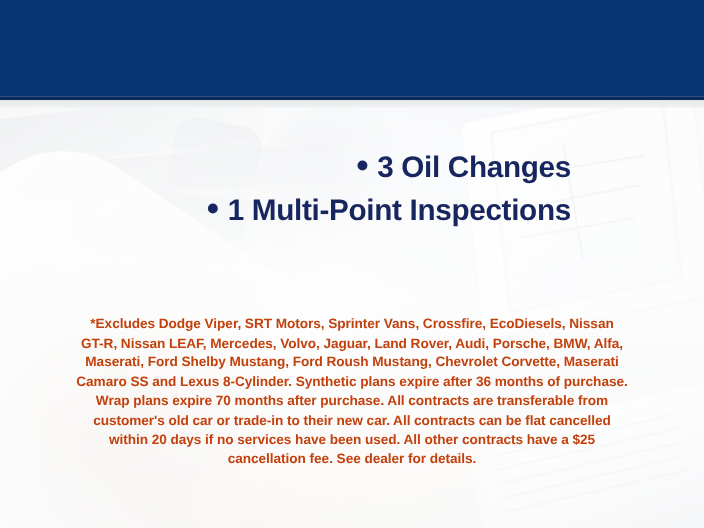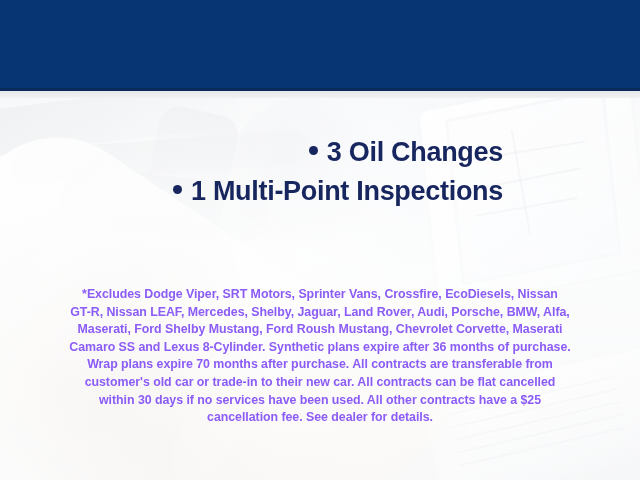--- a/index.html
+++ b/index.html
@@ -200,20 +200,21 @@
   .benefits {
     position: absolute;
     left: 0; top: 137px;
     width: 503px;
     z-index: 4;
     text-align: right;
     color: #17265e;
     font-size: 27px;
     font-weight: bold;
     letter-spacing: -0.3px;
+    padding-left: 16px;
   }
   .benefit-line {
     white-space: nowrap;
     margin: 0 0 9px 0;
     line-height: 1.12;
   }
   .benefit-line:last-child { margin-bottom: 0; }
   .bullet-dot {
     display: inline-block;
     width: 9px;
@@ -224,21 +225,21 @@
     margin-right: 9px;
   }
 
   
   .fineprint {
     position: absolute;
     left: 28px; top: 286px;
     width: 584px;
     z-index: 4;
     text-align: center;
-    color: #8b5cf6;
+    color: #c2410c;
     font-size: 12.4px;
     font-weight: bold;
     line-height: 17.6px;
     letter-spacing: -0.05px;
   }
   .fp-line { white-space: nowrap; }
 </style>
 </head>
 <body>
 
@@ -278,22 +279,22 @@
   <div class="banner-under"></div>
   <div class="banner-title">ExtraCare Package*</div>
 
   <div class="benefits">
     <div class="benefit-line"><span class="bullet-dot"></span><span>3 Oil Changes</span></div>
     <div class="benefit-line"><span class="bullet-dot"></span><span>1 Multi-Point Inspections</span></div>
   </div>
 
   <div class="fineprint">
     <div class="fp-line">*Excludes Dodge Viper, SRT Motors, Sprinter Vans, Crossfire, EcoDiesels, Nissan</div>
-    <div class="fp-line">GT-R, Nissan LEAF, Mercedes, Shelby, Jaguar, Land Rover, Audi, Porsche, BMW, Alfa,</div>
+    <div class="fp-line">GT-R, Nissan LEAF, Mercedes, Volvo, Jaguar, Land Rover, Audi, Porsche, BMW, Alfa,</div>
     <div class="fp-line">Maserati, Ford Shelby Mustang, Ford Roush Mustang, Chevrolet Corvette, Maserati</div>
     <div class="fp-line">Camaro SS and Lexus 8-Cylinder. Synthetic plans expire after 36 months of purchase.</div>
     <div class="fp-line">Wrap plans expire 70 months after purchase. All contracts are transferable from</div>
     <div class="fp-line">customer's old car or trade-in to their new car. All contracts can be flat cancelled</div>
-    <div class="fp-line">within 30 days if no services have been used. All other contracts have a $25</div>
+    <div class="fp-line">within 20 days if no services have been used. All other contracts have a $25</div>
     <div class="fp-line">cancellation fee. See dealer for details.</div>
   </div>
 
 </div>
 
 </body></html>

